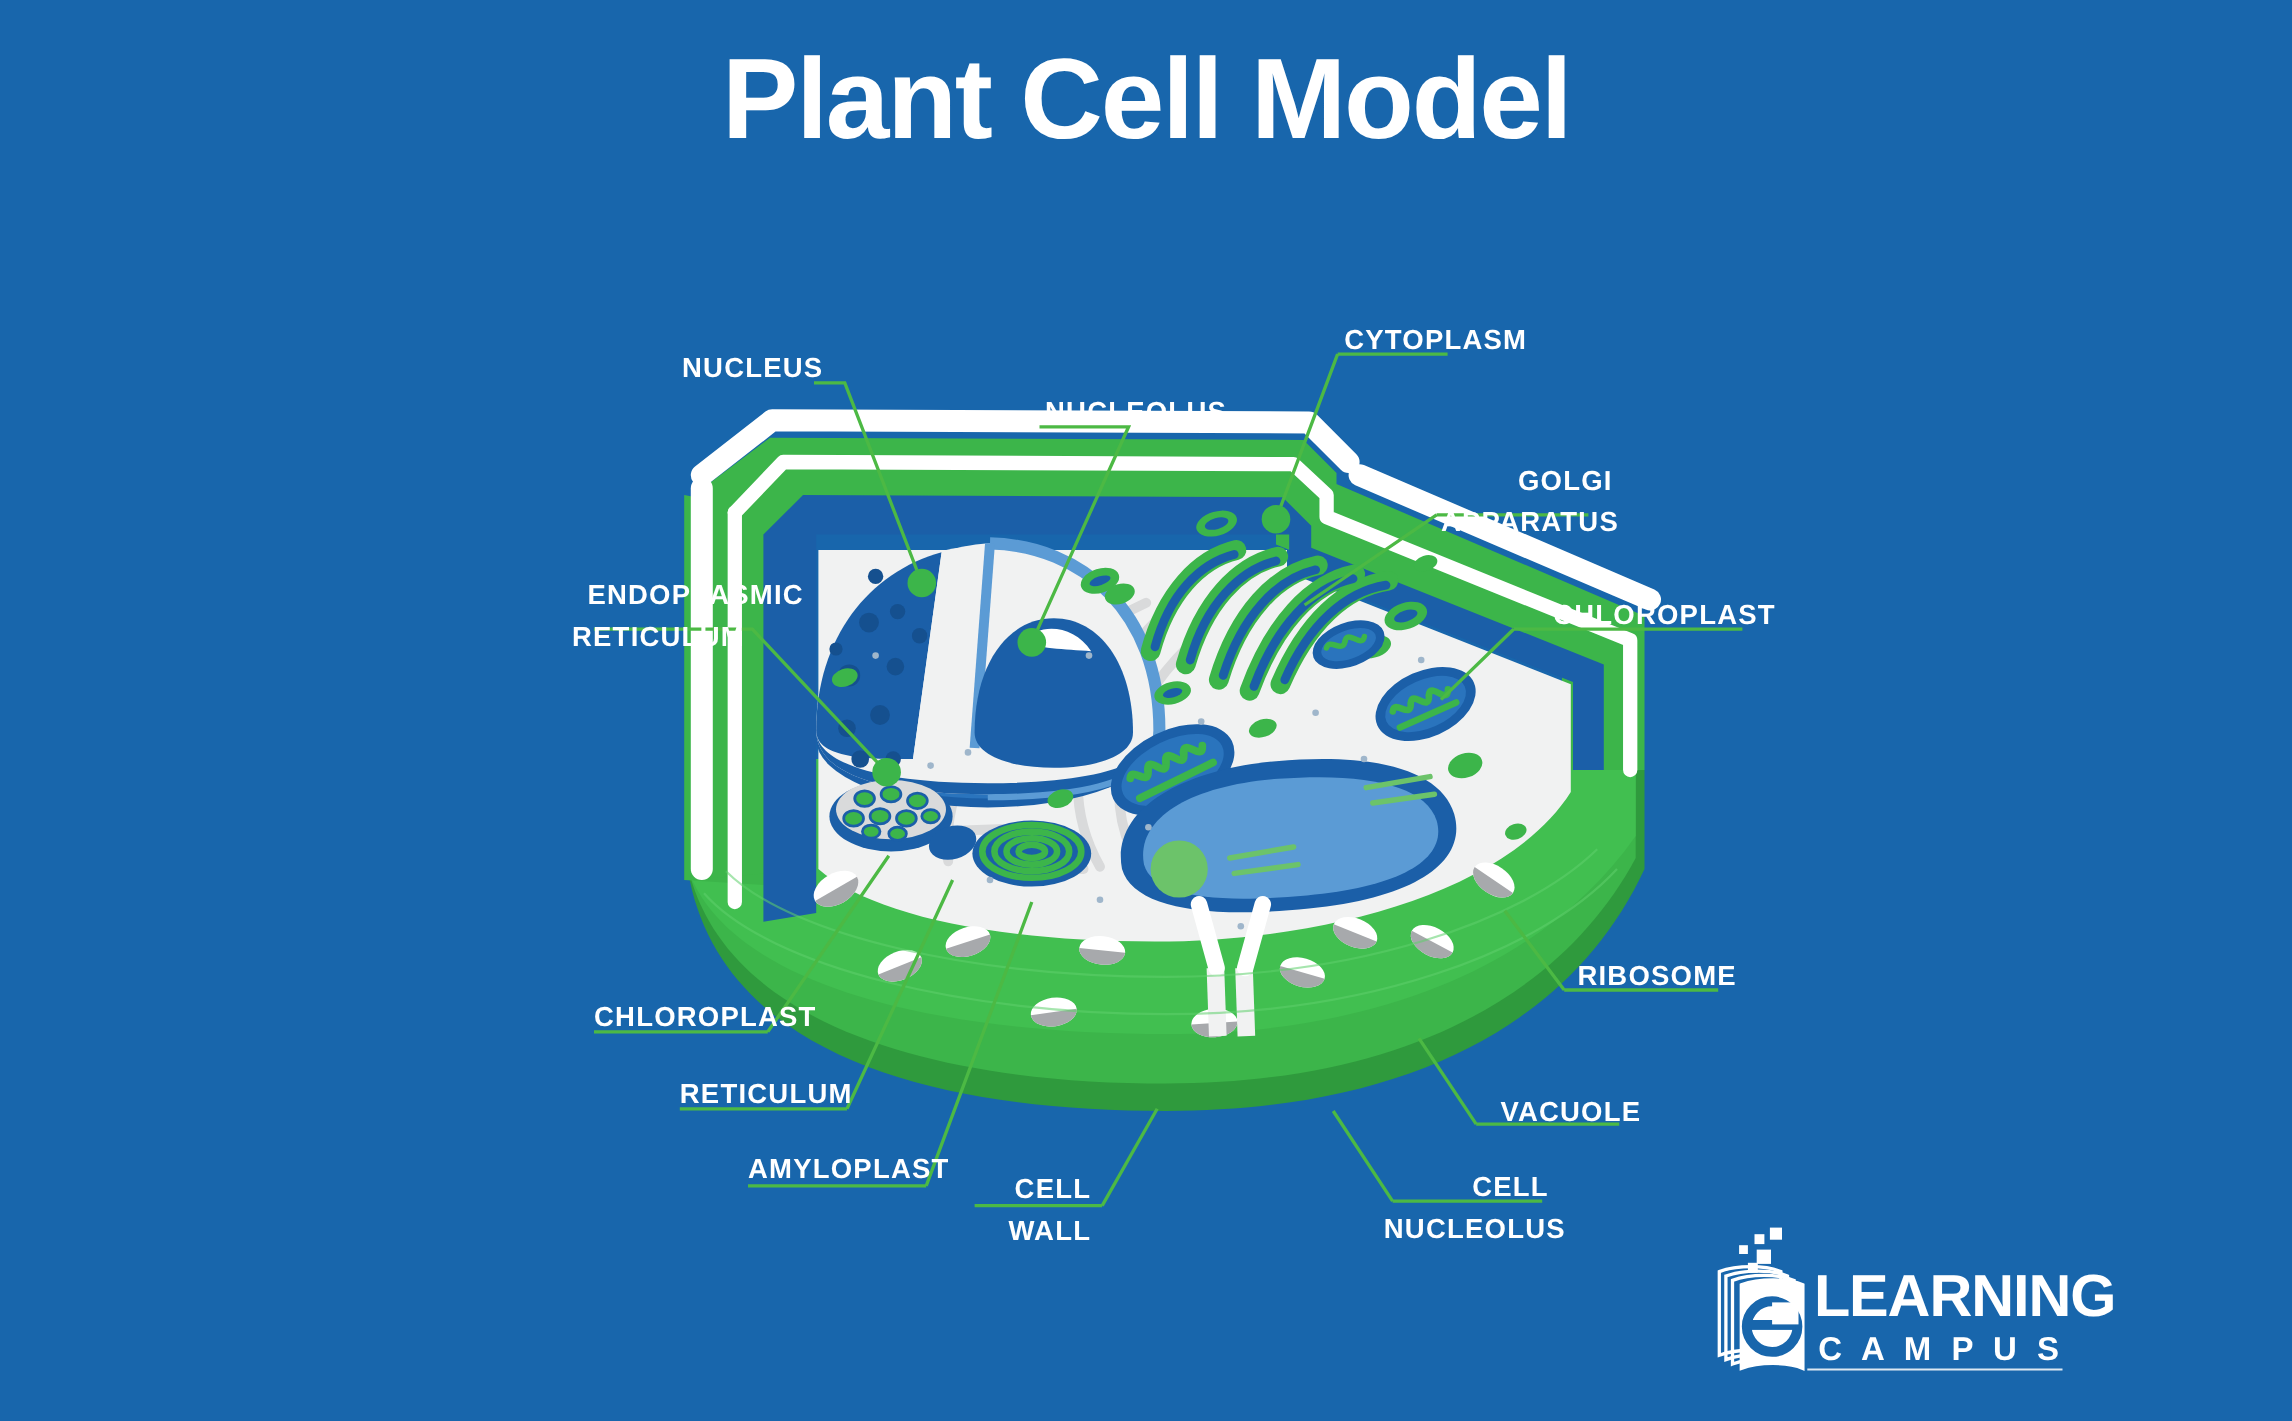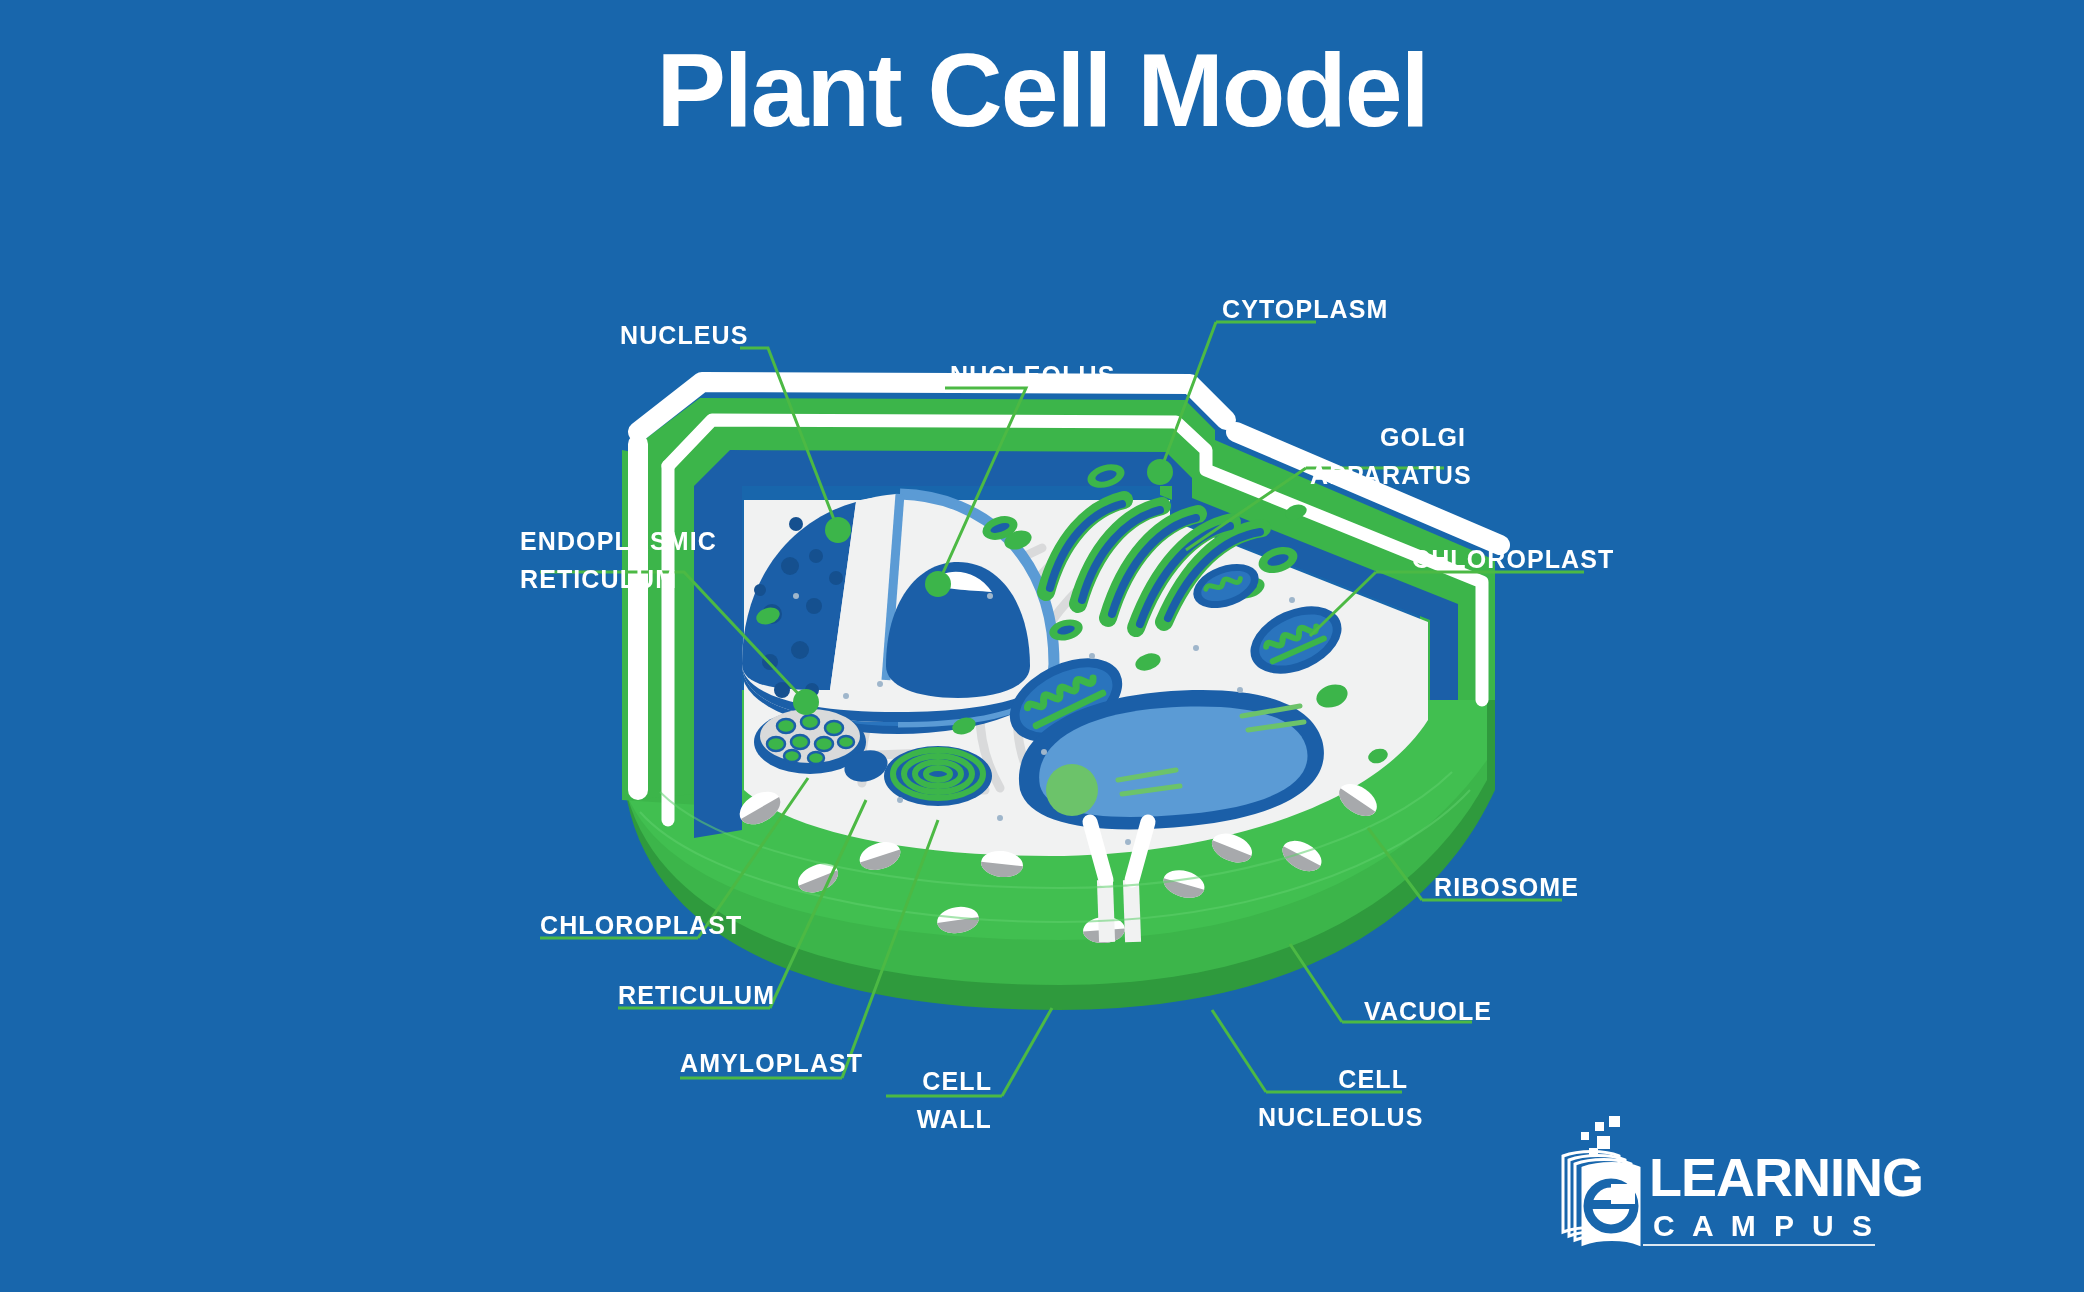--- a/index.html
+++ b/index.html
@@ -41,21 +41,21 @@
     color:#ffffff;
     font-size:25px;
     font-weight:bold;
     letter-spacing:1.1px;
     line-height:38px;
     white-space:nowrap;
   }
   .label.two-line { line-height:38px; }
   .lbl-line { display:block; }
   .lbl-line.r { text-align:left; }
-  .lbl-line.l { text-align:center; }
+  .lbl-line.l { text-align:center;margin-left:14px; }
   .lbl-line.c { text-align:right; }
 
   
   #logo {
     position:absolute;
     right:36px; bottom:28px;
     width:380px; height:150px;
   }
 </style>
 </head>

